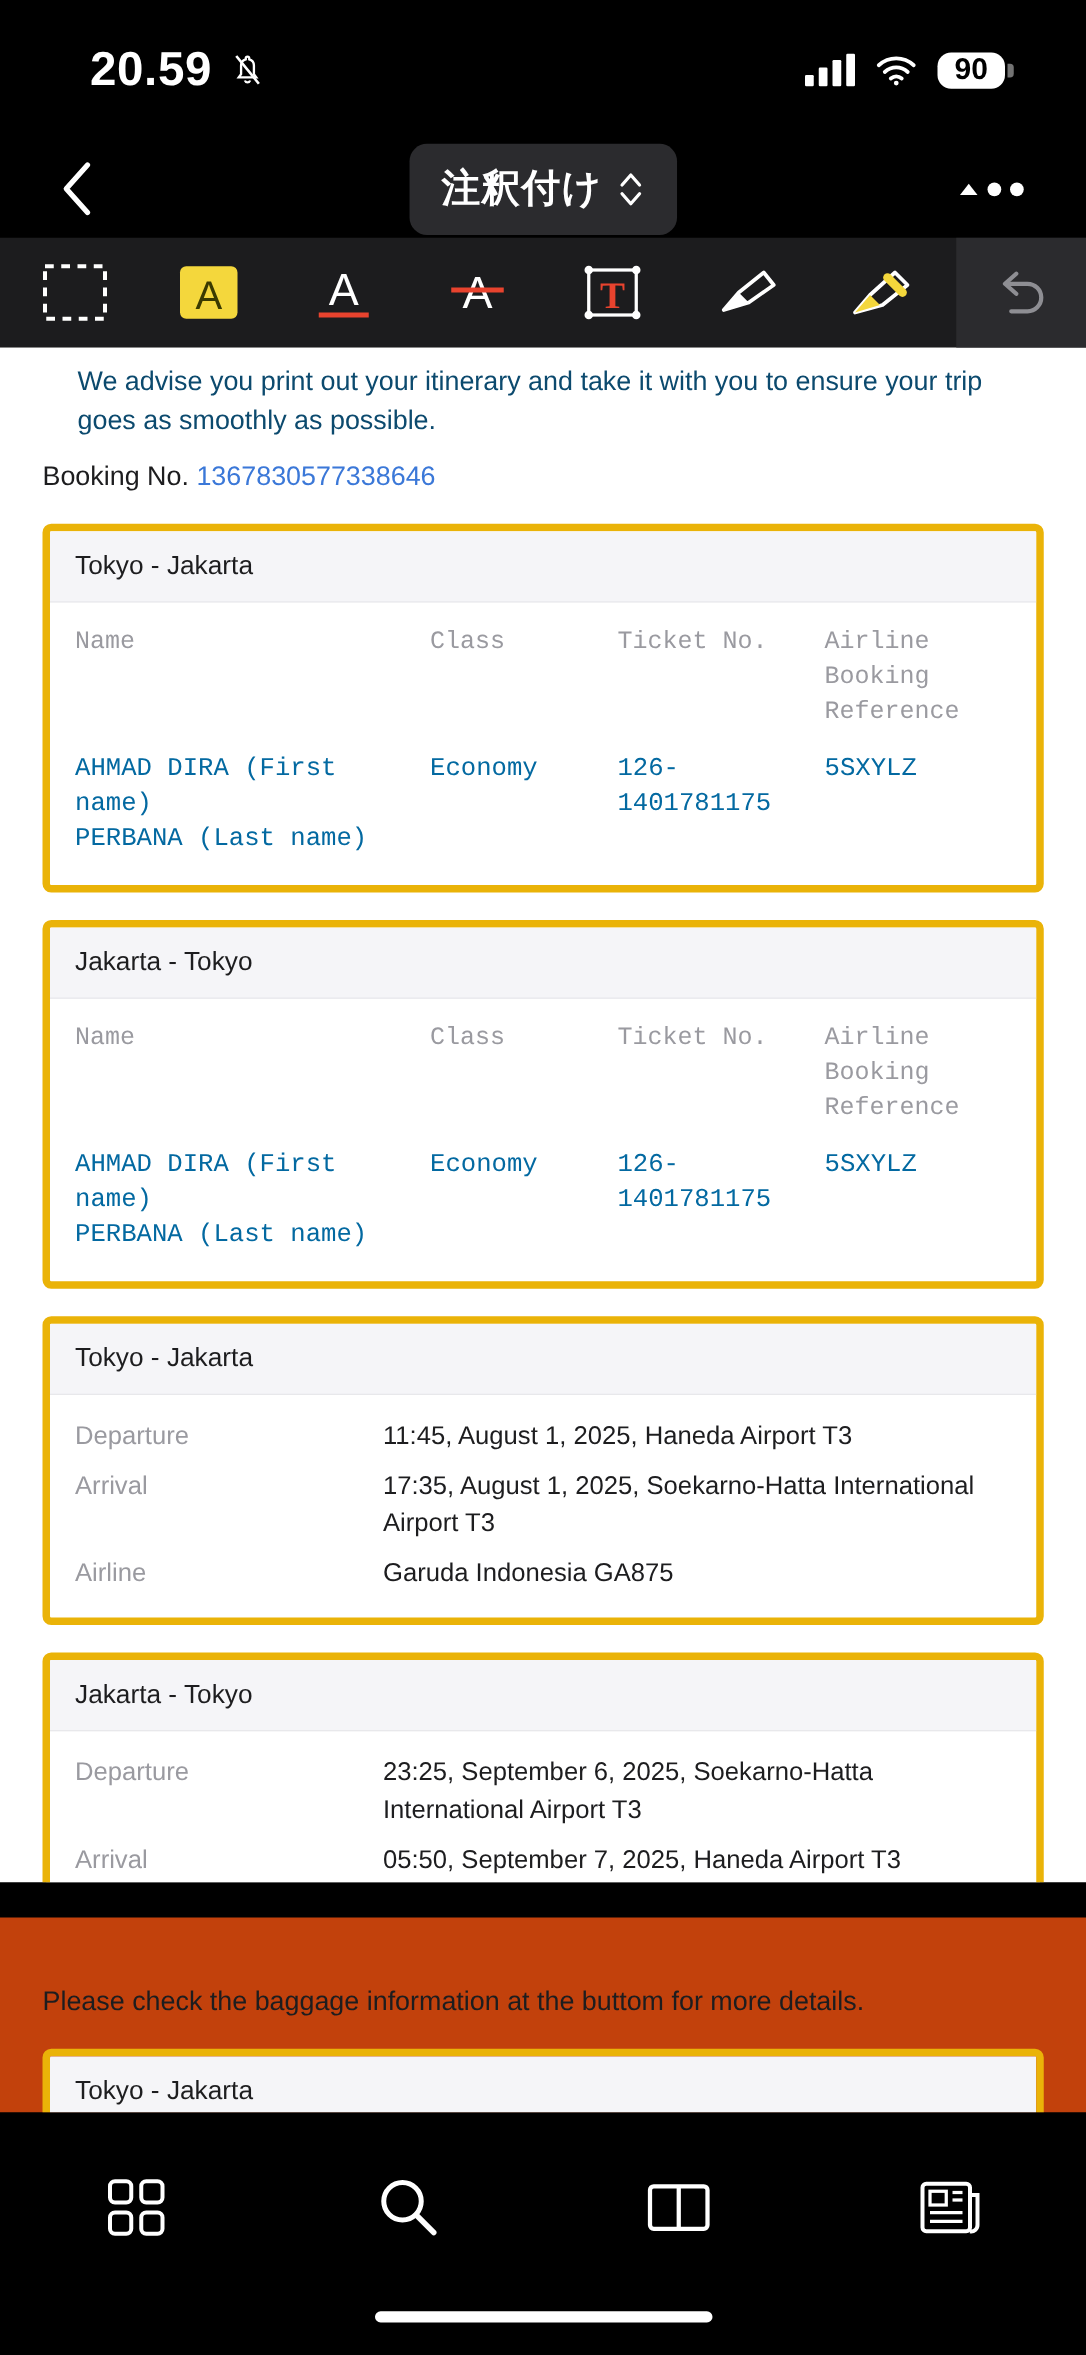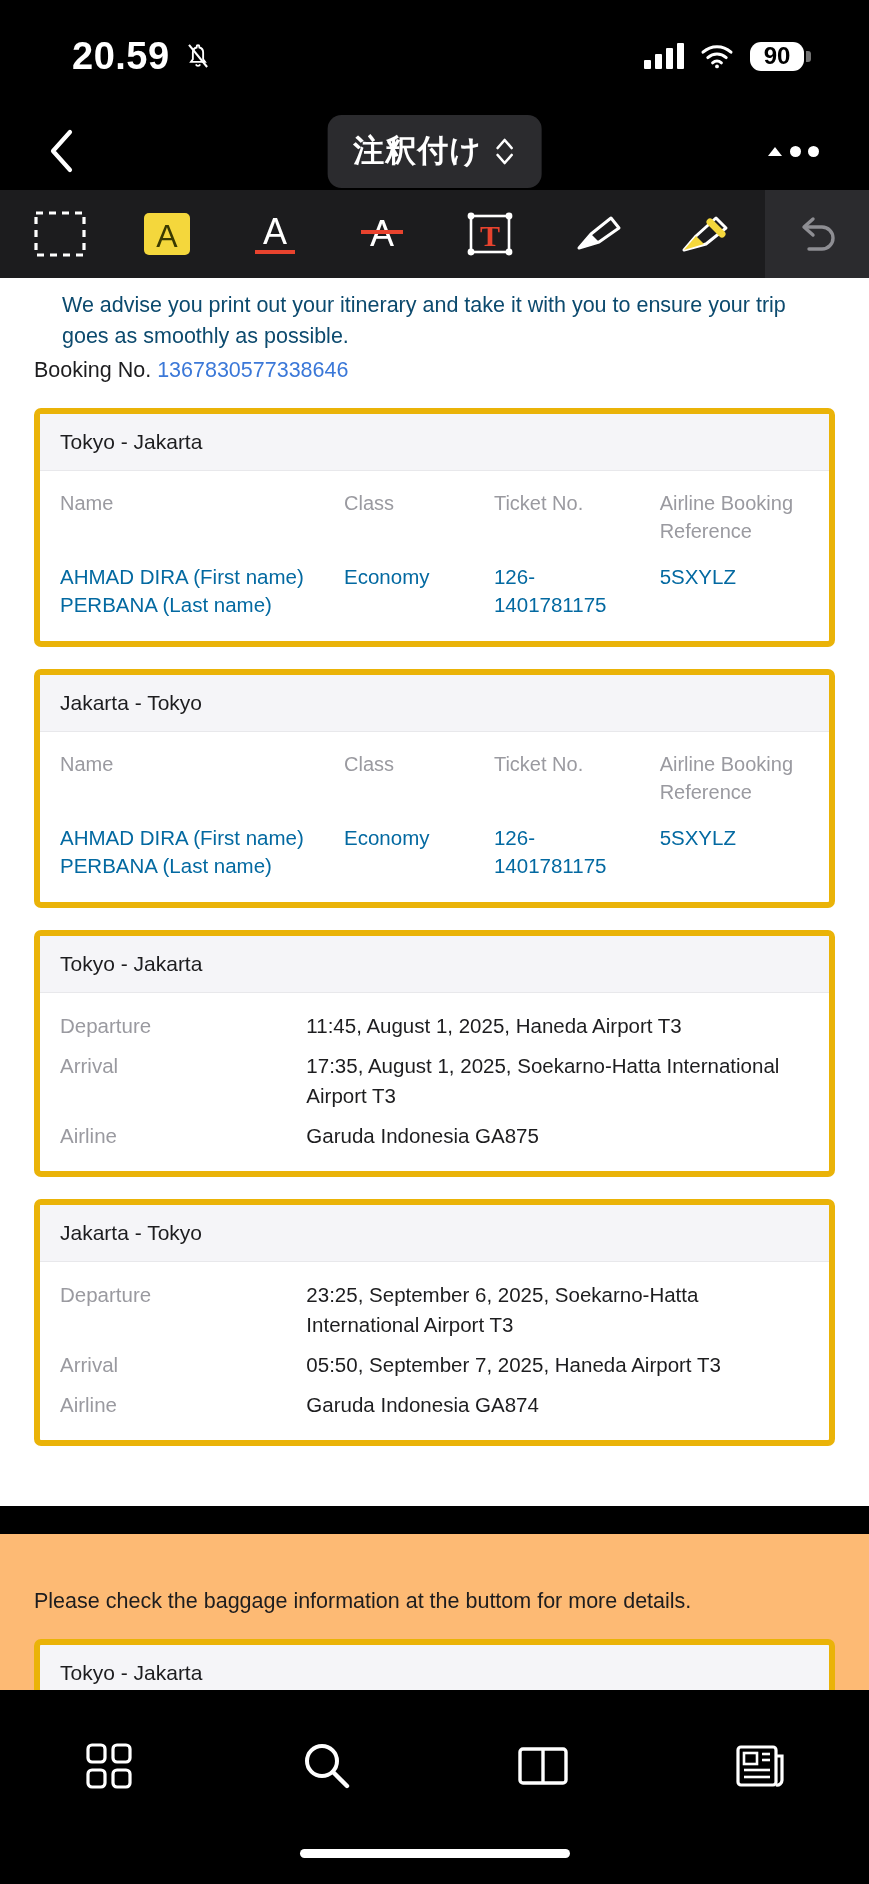--- a/index.html
+++ b/index.html
@@ -160,41 +160,42 @@
   .doc-intro {
     font-size: 21.5px;
     line-height: 31px;
     padding-top: 12px;
     color: #0c4a6e;
     margin-left: 28px;
   }
   .booking-line {
     font-size: 21.5px;
     line-height: 31px;
-    margin-top: 3px;
+    margin-top: 14px;
   }
   .booking-no { color: #3b78d8; }
 
   .card {
     border: 6px solid #eab308;
     border-radius: 7px;
     margin-top: 22px;
     background: #fff;
     overflow: hidden;
   }
   .card-head {
     background: #f5f5f8;
     border-bottom: 1px solid #e8e8eb;
     padding: 16px 20px;
     font-size: 21px;
     color: #1d1d1f;
   }
   .pax-table {
     width: 100%;
     border-collapse: collapse;
+    font-family: Liberation Mono, monospace;
   }
   .pax-table th {
     text-align: left;
     font-weight: 400;
     font-size: 20px;
     color: #9a9aa0;
     padding: 18px 6px 6px 20px;
     vertical-align: top;
     line-height: 28px;
   }
@@ -232,21 +233,21 @@
     padding-left: 20px !important;
   }
   .info-value { color: #1d1d1f; padding-right: 20px !important; }
 
   
   .page-gap {
     height: 28px;
     background: #000;
   }
   .doc2 {
-    background: #fdba74;
+    background: #c2410c;
     height: 156px;
     padding: 0 34px;
     overflow: hidden;
     color: #1d1d1f;
   }
   .doc2-note {
     font-size: 21.5px;
     line-height: 31px;
     padding-top: 52px;
   }

